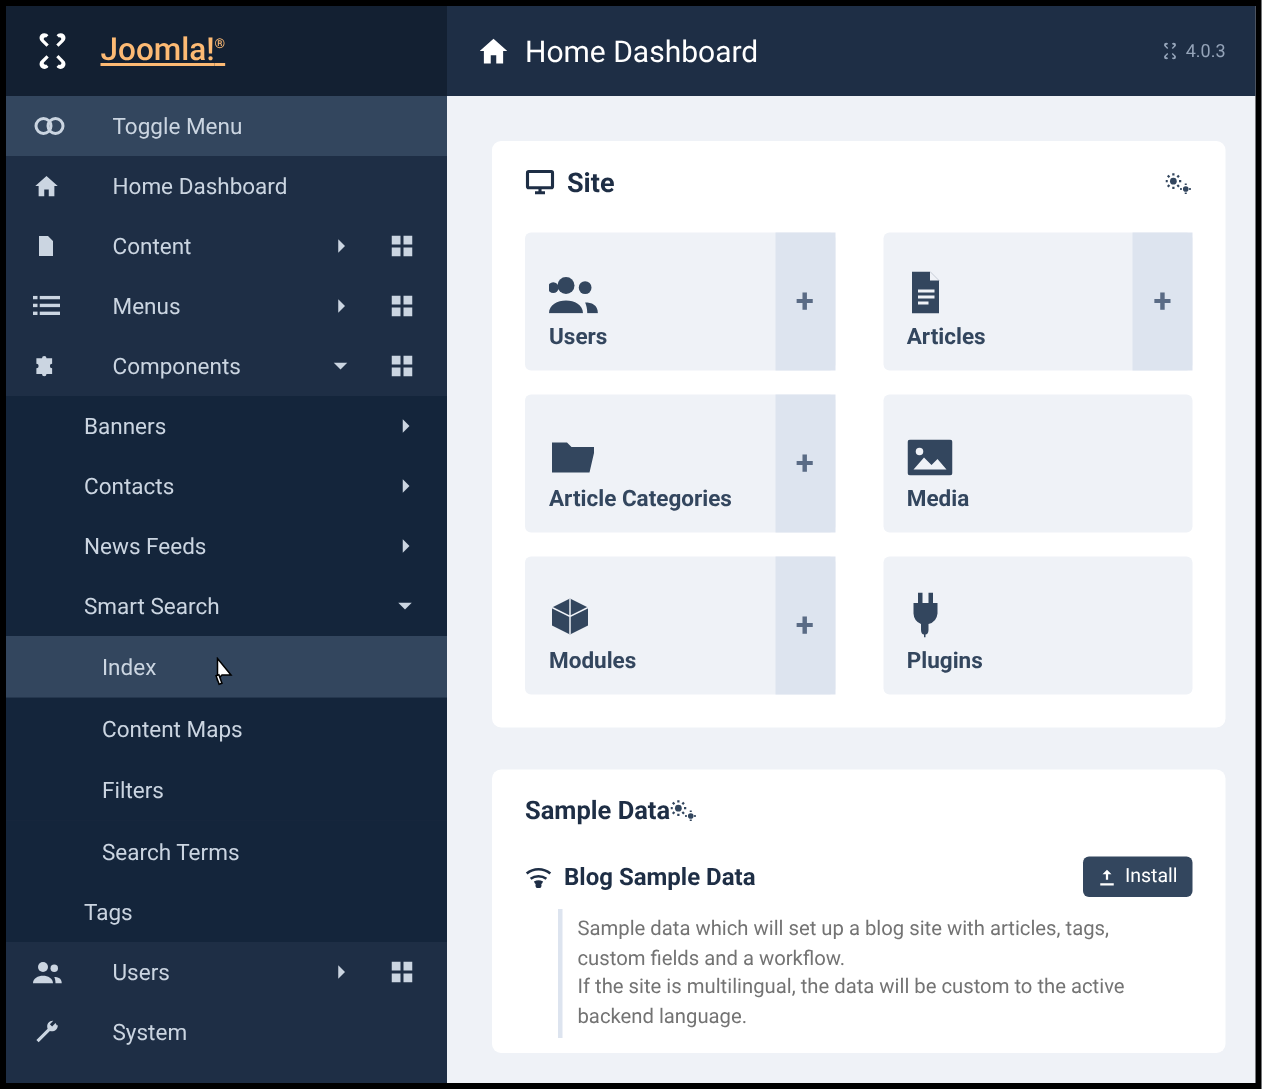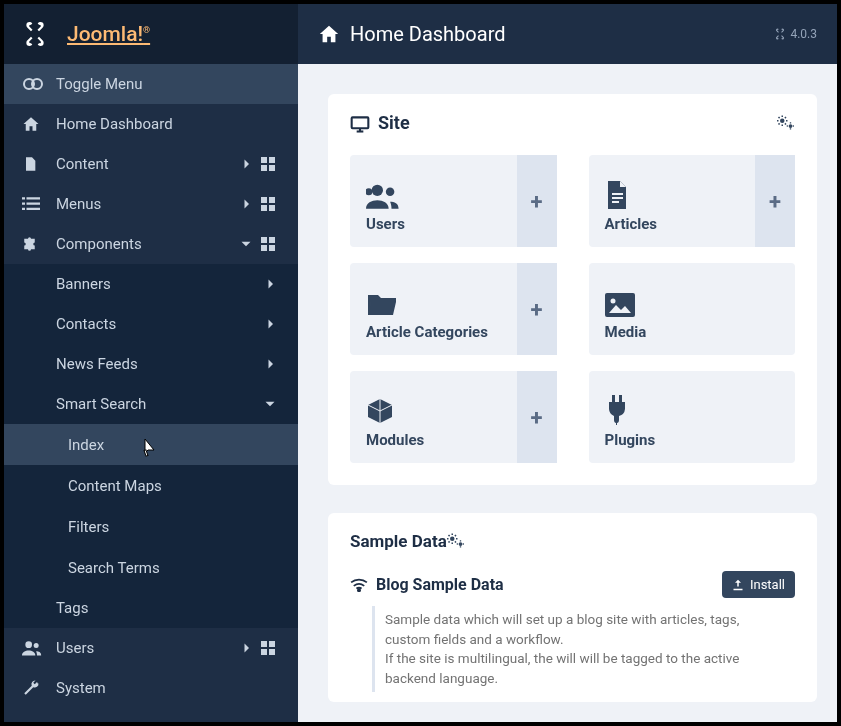--- a/index.html
+++ b/index.html
@@ -2,42 +2,42 @@
 <html><head>
 <meta charset="utf-8">
 <style>
 * { margin: 0; padding: 0; box-sizing: border-box; font-family: -apple-system, BlinkMacSystemFont, "Segoe UI", Roboto, Arial, sans-serif; }
 body { background: #000; width: 841px; height: 726px; overflow: hidden; padding: 4px; }
 .app { display: flex; width: 833px; height: 718px; background: #eff2f7; }
 .sidebar { width: 294px; background: #1e2e45; flex-shrink: 0; display: flex; flex-direction: column; }
 .logo-bar { height: 60px; display: flex; align-items: center; padding: 0 18px; background: #132032; }
 .logo-text { color: #fdba74; font-size: 21px; font-weight: 500; margin-left: 19px; text-decoration: underline; }
 .logo-r { font-size: 9px; vertical-align: super; }
-.side-item { display: flex; align-items: center; height: 40px; padding: 0 18px; color: #cbd5e1; cursor: pointer; font-size: 15px; position: relative; }
+.side-item { display: flex; align-items: center; height: 40px; padding: 0 18px; color: #cbd5e1; cursor: pointer; font-size: 15px; position: relative; gap: 19px; }
 .side-item.top-level { background: #33465e; }
 .side-item.normal { background: #1e2e45; }
 .side-item.expanded { background: #1e2e45; }
 .side-item .icon-slot { width: 34px; display: flex; justify-content: flex-start; }
 .side-item .label { flex: 1; }
 .side-item .chev { width: 20px; display: flex; justify-content: center; }
 .side-item .grid-ic { width: 24px; display: flex; justify-content: center; }
 .sub-item { display: flex; align-items: center; height: 40px; padding-left: 52px; padding-right: 18px; color: #cbd5e1; cursor: pointer; font-size: 15px; background: #14253b; }
 .sub-item .label { flex: 1; }
 .sub-item .chev { width: 20px; display: flex; justify-content: center; }
 .sub2-item { display: flex; align-items: center; height: 41px; padding-left: 64px; padding-right: 18px; color: #cbd5e1; cursor: pointer; font-size: 15px; background: #14253b; text-align: center; }
 .sub2-item.active { background: #33465e; }
 .cursor-layer { position: absolute; pointer-events: none; }
 .main { flex: 1; display: flex; flex-direction: column; }
 .topbar { height: 60px; background: #1e2e45; display: flex; align-items: center; padding: 0 20px; color: #fff; }
 .topbar .title { font-size: 20px; margin-left: 10px; flex: 1; }
 .version { font-size: 12px; color: #94a3b8; display: flex; align-items: center; gap: 4px; }
 .content-area { flex: 1; overflow: auto; padding: 30px 20px 0 30px; }
 .panel { background: #fff; border-radius: 6px; padding: 18px 22px 22px; margin-bottom: 28px; }
 .panel-head { display: flex; align-items: center; justify-content: space-between; margin-bottom: 22px; }
-.panel-title { display: flex; align-items: flex-end; gap: 8px; color: #1e2e45; font-size: 18px; font-weight: 700; }
+.panel-title { display: flex; align-items: flex-start; gap: 8px; color: #1e2e45; font-size: 18px; font-weight: 700; }
 .gear-ic { color: #33465e; cursor: pointer; }
 .cards { display: grid; grid-template-columns: 1fr 1fr; gap: 16px 32px; }
 .card { background: #eff2f7; border-radius: 4px; display: flex; height: 92px; }
 .card-body { flex: 1; padding: 14px 16px; display: flex; flex-direction: column; justify-content: flex-end; }
 .card-ic { color: #33465e; margin-bottom: 6px; }
 .card-label { color: #33465e; font-size: 15px; font-weight: 700; }
 .card-plus { width: 40px; background: #dde4ef; display: flex; align-items: center; justify-content: center; color: #5a6b85; font-size: 22px; font-weight: 700; cursor: pointer; }
 .sample-panel { background: #fff; border-radius: 6px; padding: 18px 22px 10px; }
 .sample-head { display: flex; align-items: center; margin-bottom: 20px; }
 .sample-title { color: #1e2e45; font-size: 17px; font-weight: 700; }
@@ -385,18 +385,18 @@
             <span>
                 <svg width="12" height="12" viewBox="0 0 16 16" fill="#fff">
                   <path d="M8 1l4 4H9v5H7V5H4zM2 13h12v2H2z"></path>
                 </svg>
               </span>
             <span>Install</span>
           </button>
         </div>
         <div class="blog-desc">
           <div>Sample data which will set up a blog site with articles, tags, custom fields and a workflow.</div>
-          <div>If the site is multilingual, the will will be tagged to the active backend language.</div>
+          <div>If the site is multilingual, the data will be custom to the active backend language.</div>
         </div>
       </div>
     </div>
   </div>
 </div>
 
 </body></html>

